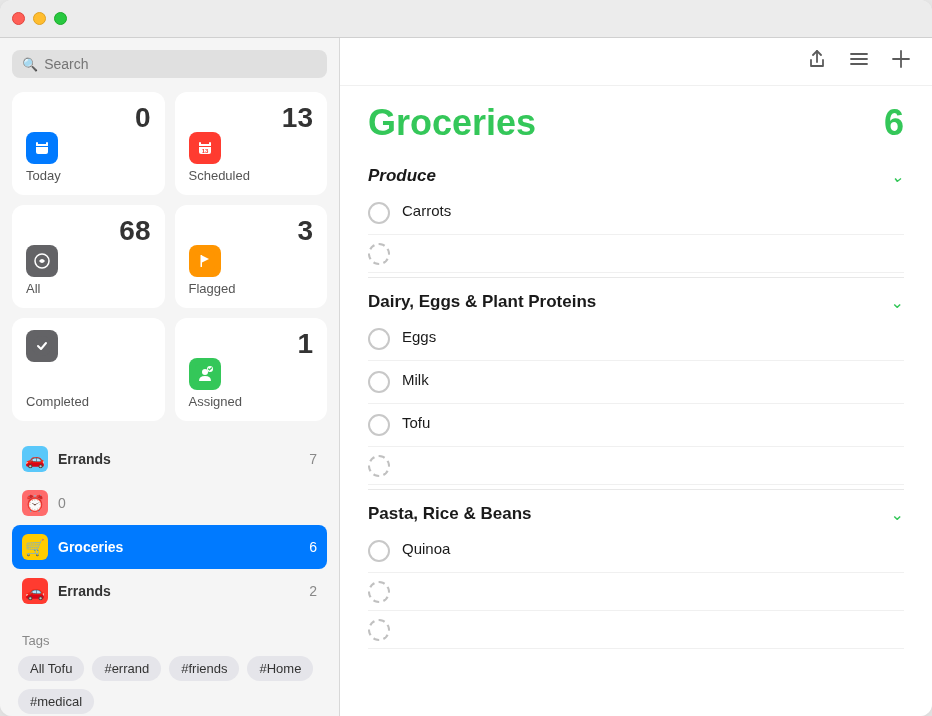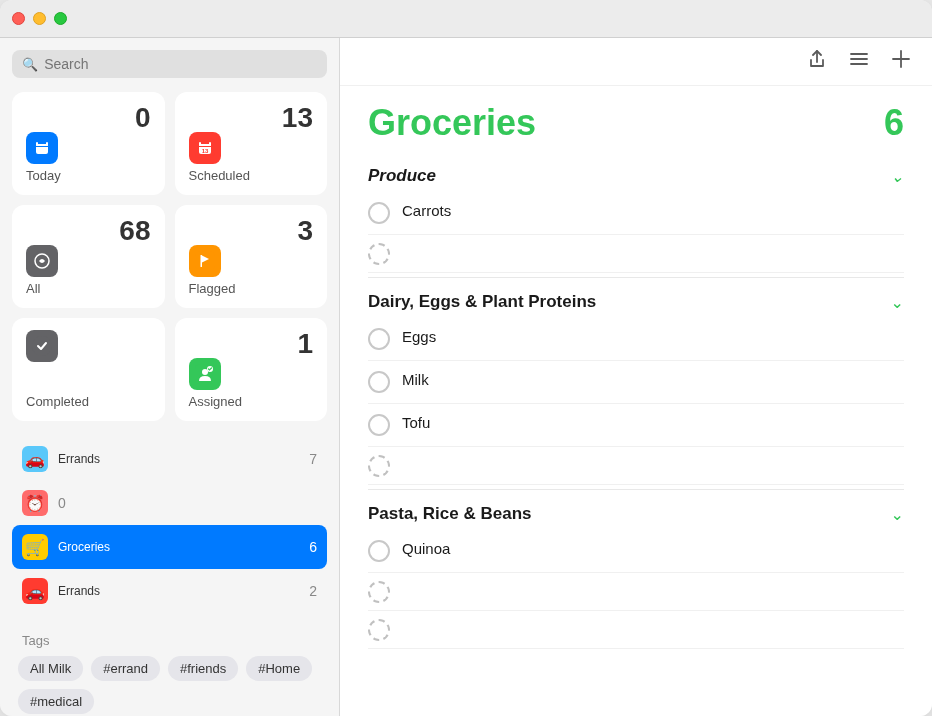--- a/index.html
+++ b/index.html
@@ -132,22 +132,22 @@
     .list-item.active .list-item-name { color: white; }
     .list-icon {
       width: 26px; height: 26px;
       border-radius: 6px;
       display: flex; align-items: center; justify-content: center;
       font-size: 16px;
       flex-shrink: 0;
     }
     .list-item-name {
       flex: 1;
-      font-size: 12px;
-      font-weight: 400;
+      font-size: 14px;
+      font-weight: 700;
       color: #333;
     }
     .list-item-count {
       font-size: 14px;
       color: #888;
     }
     
     .tags-section { margin-top: 8px; }
     .tags-label {
       font-size: 13px;
@@ -393,21 +393,21 @@
           <div class="list-icon" style="background:#ff3b30;">🚗</div>
           <span class="list-item-name">Errands</span>
           <span class="list-item-count">2</span>
         </div>
 
       </div>
 
       <div class="tags-section">
         <div class="tags-label">Tags</div>
         <div class="tags-container">
-          <div class="tag-pill">All Milk</div>
+          <div class="tag-pill">All Tofu</div>
           <div class="tag-pill">#errand</div>
           <div class="tag-pill">#friends</div>
           <div class="tag-pill">#Home</div>
           <div class="tag-pill">#medical</div>
         </div>
       </div>
 
     </div>
 
     <div class="detail-pane">

